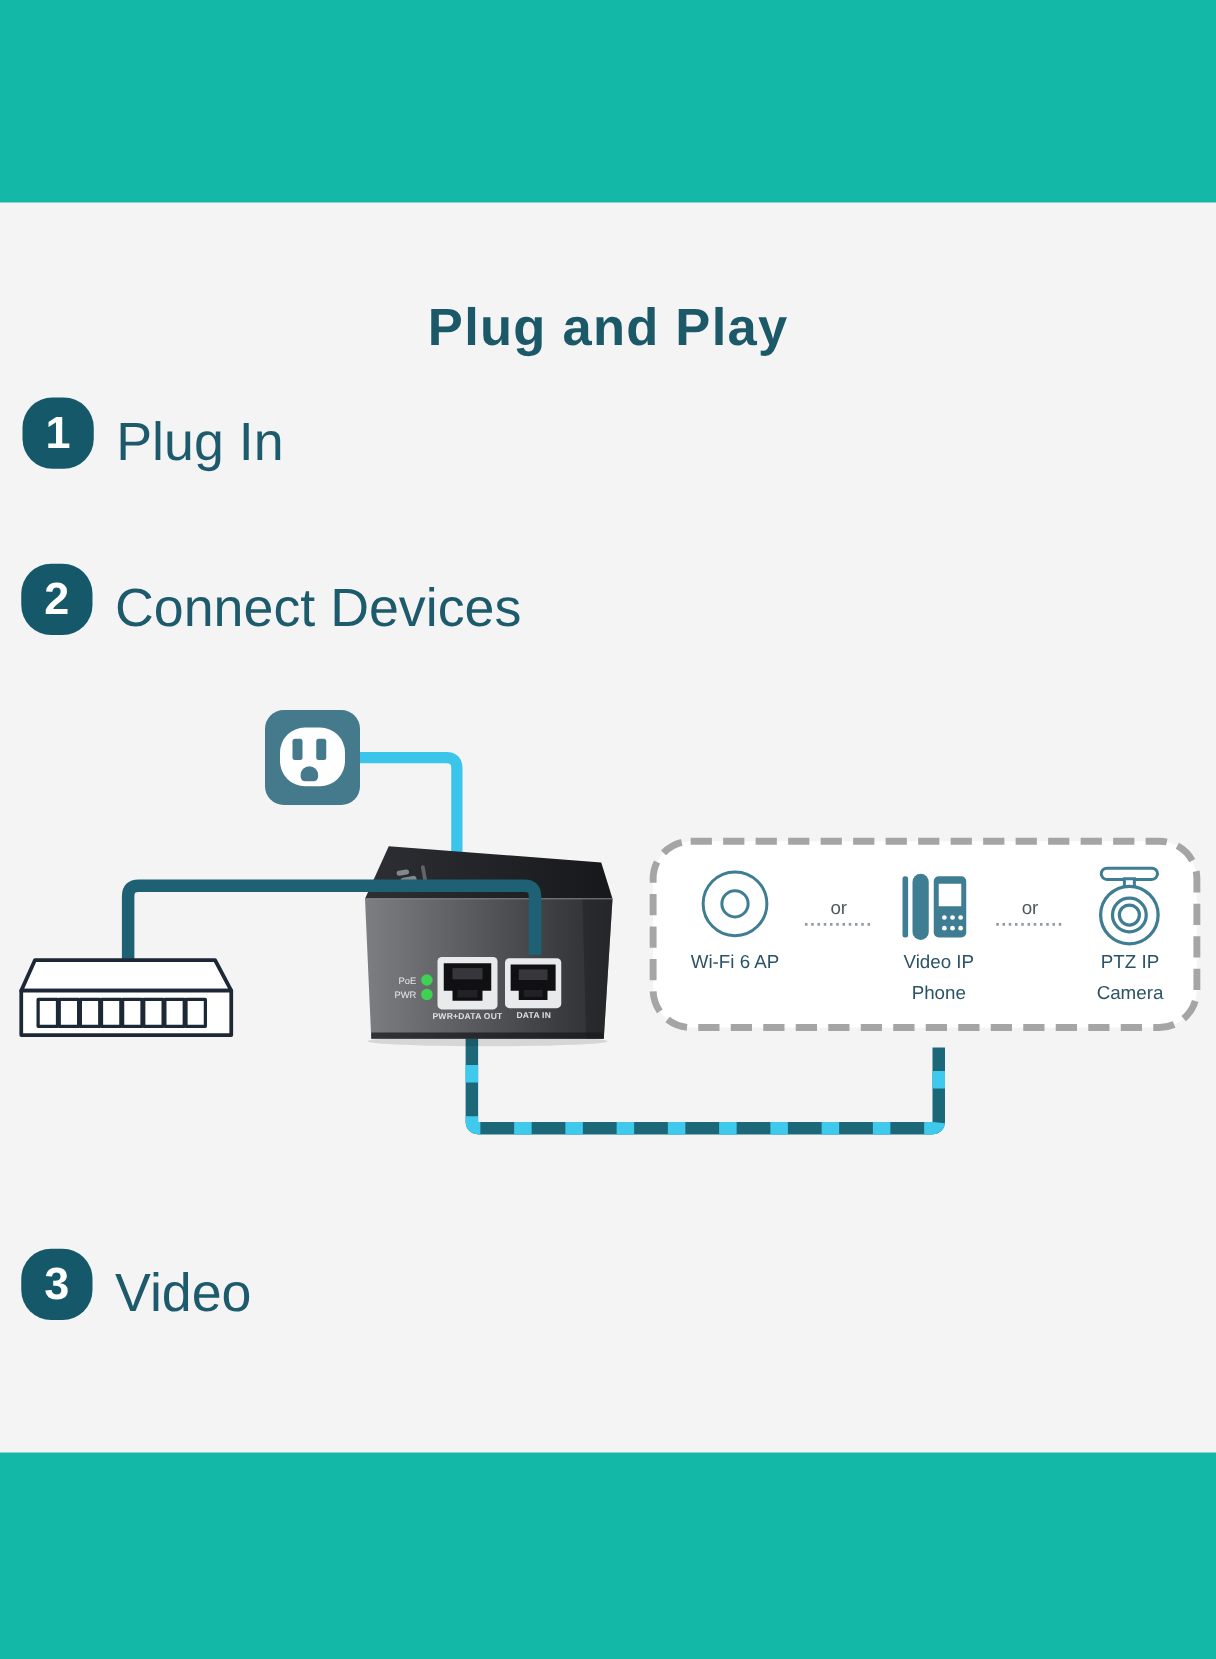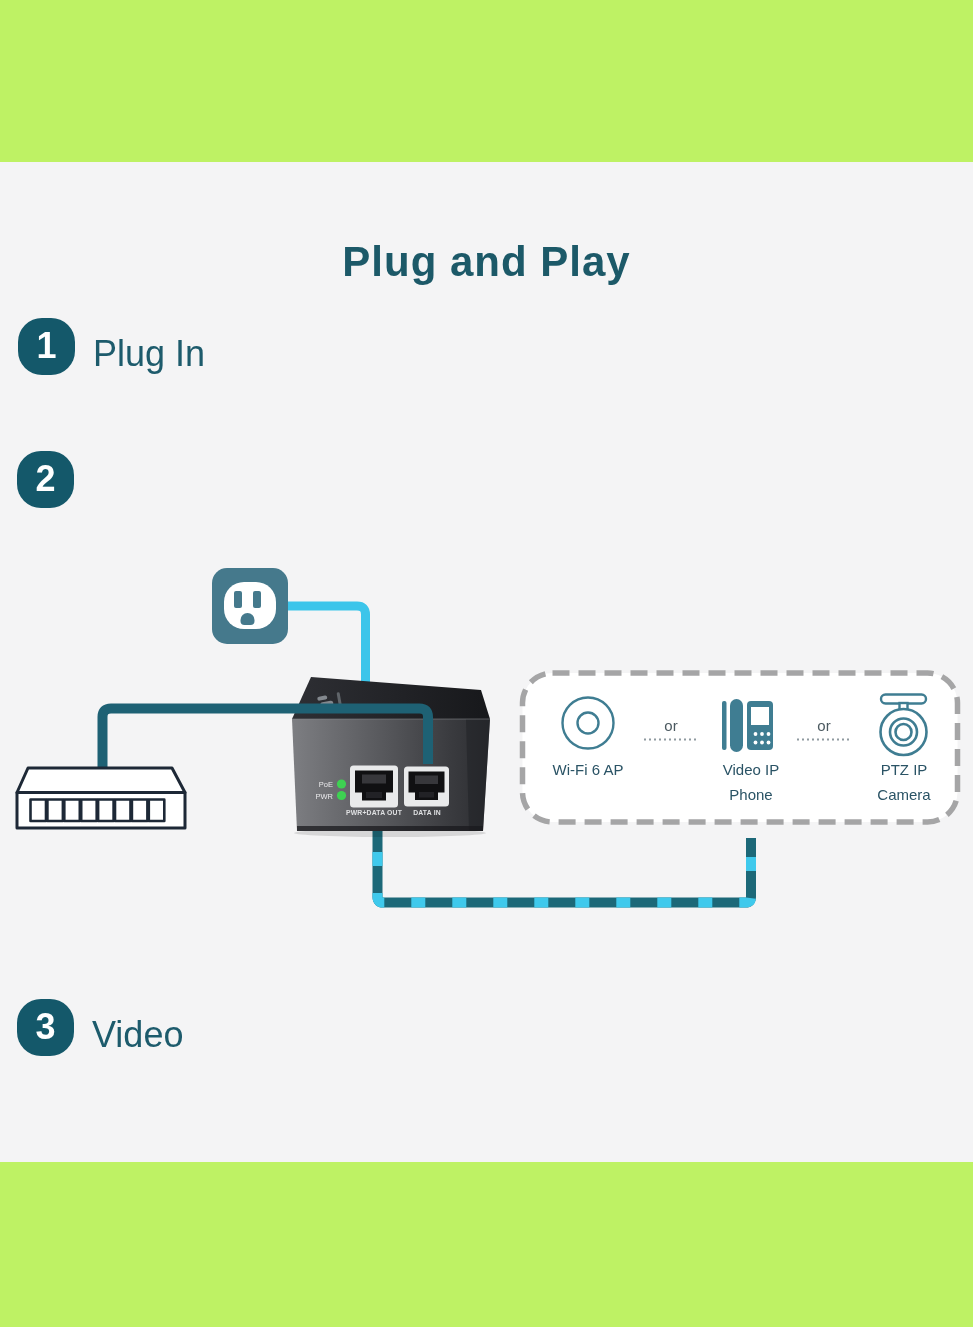--- a/index.html
+++ b/index.html
@@ -1,20 +1,20 @@
 <!DOCTYPE html>
 <html><head>
 <meta charset="utf-8">
 <style>
   html,body{margin:0;padding:0;background:#ffffff;}
   *{box-sizing:border-box;}
   .page{
     position:relative;
     width:973px;height:1327px;
-    background:#bef264;
+    background:#14b8a6;
     font-family:"Liberation Sans", sans-serif;
     overflow:hidden;
   }
   .gray-band{
     position:absolute;left:0;top:162px;width:973px;height:1000px;
     background:#f4f4f5;
   }
   .title{
     position:absolute;left:0;top:238px;width:973px;
     text-align:center;
@@ -27,21 +27,21 @@
   .step-row.s1{left:18px;top:317px;}
   .step-row.s2{left:17px;top:450px;}
   .step-row.s3{left:17px;top:998px;}
   .step-badge{
     width:57px;height:57px;flex:0 0 57px;
     background:#14586a;border-radius:42%;
     display:flex;align-items:center;justify-content:center;
     color:#ffffff;font-size:36px;font-weight:bold;
   }
   .step-label{
-    font-size:36px;color:#1d5b6c;white-space:nowrap;margin-top:16px;
+    font-size:43px;color:#1d5b6c;white-space:nowrap;margin-top:16px;
   }
   svg.diagram{position:absolute;left:0;top:0;width:973px;height:1327px;}
   .dev-label{
     position:absolute;width:140px;text-align:center;
     font-size:15px;line-height:25px;color:#2a5365;
   }
   .lbl-wifi{left:518px;top:757px;}
   .lbl-video{left:681px;top:757px;}
   .lbl-ptz{left:834px;top:757px;}
 </style>
@@ -54,20 +54,21 @@
 
   <div class="title">Plug and Play</div>
 
   <div class="step-row s1">
     <div class="step-badge">1</div>
     <div class="step-label">Plug In</div>
   </div>
 
   <div class="step-row s2">
     <div class="step-badge">2</div>
+    <div class="step-label">Connect Devices</div>
   </div>
 
   <div class="step-row s3">
     <div class="step-badge">3</div>
     <div class="step-label">Video</div>
   </div>
 
   <svg class="diagram" viewBox="0 0 973 1327">
     <defs>
       <linearGradient id="topGrad" x1="0" y1="0" x2="1" y2="0">

